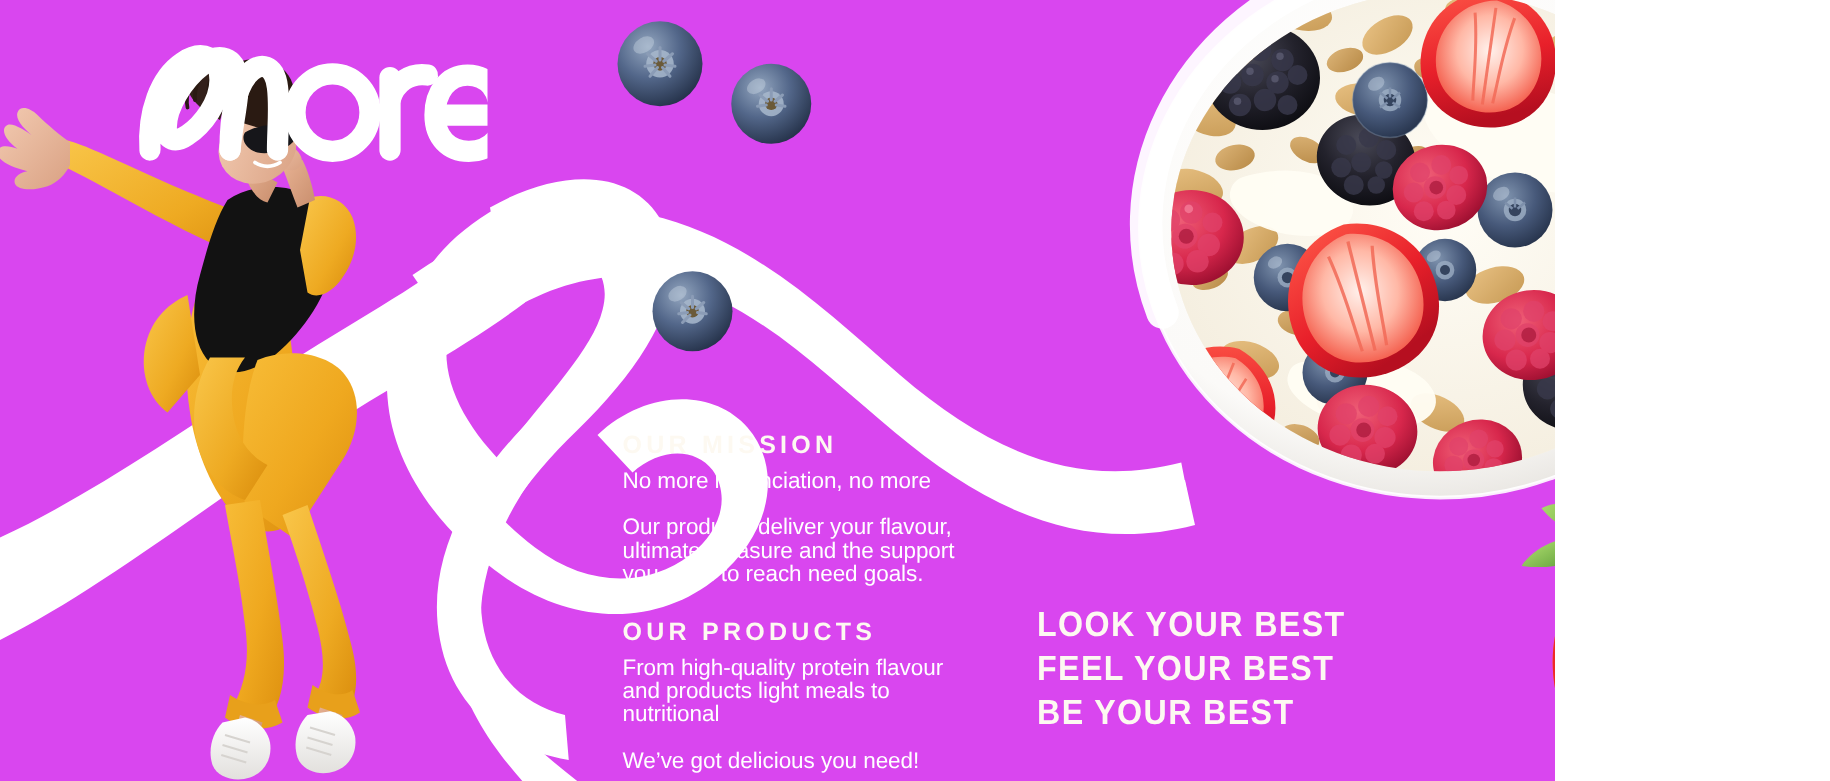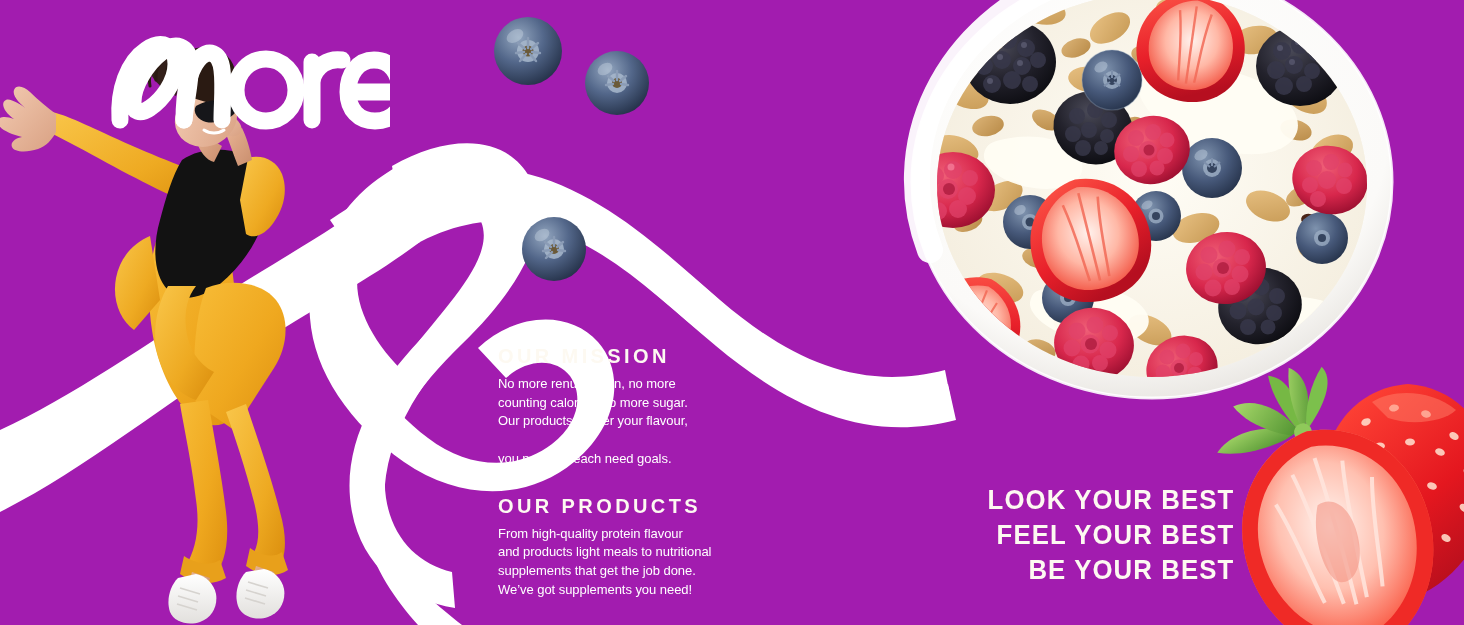--- a/index.html
+++ b/index.html
@@ -3,24 +3,24 @@
 <meta charset="utf-8">
 <title>more — brand banner</title>
 <style>
   html,body{margin:0;padding:0;}
   body{
     background:#ffffff;
     font-family:"Liberation Sans", sans-serif;
   }
   #banner{
     position:relative;
-    width:1464px;
+    width:1244px;
     height:625px;
     overflow:hidden;
-    background:#a21caf;
+    background:#d946ef;
   }
   .layer{position:absolute;top:0;left:0;width:1464px;height:625px;}
   svg.layer{display:block;}
 
   
   #logo{
     position:absolute;
     left:100px; top:28px;
     width:290px; height:110px;
     z-index:40;
@@ -37,33 +37,33 @@
   .sec-head{
     color:#fdf9f1;
     font-size:20px;
     font-weight:bold;
     letter-spacing:3.4px;
     line-height:1.1;
     margin:0 0 8px 0;
   }
   .sec-body{
     color:#ffffff;
-    font-size:13px;
+    font-size:18px;
     line-height:18.7px;
     margin:0;
     letter-spacing:-0.05px;
   }
   #sec-products{margin-top:26px;}
 
   
   #tagline{
     position:absolute;
     left:812px; top:482px;
     width:440px;
-    text-align:right;
+    text-align:left;
     z-index:45;
   }
   #tagline div{
     color:#fdf9f1;
     font-size:28px;
     font-weight:bold;
     letter-spacing:1.2px;
     line-height:35px;
     transform:scaleX(0.92);
     transform-origin:center;
@@ -872,34 +872,34 @@
                  C 285,93 293,89 298,82"></path>
       </g>
     </svg>
   </div>
 
   <div id="copy">
     <section>
       <h2 class="sec-head">OUR MISSION</h2>
       <p class="sec-body">
         <span>No more renunciation, no more</span><br>
-        <span>counting calories, no more sugar.</span><br>
+        <br>
         <span>Our products deliver your flavour,</span><br>
-        <br>
+        <span>ultimate pleasure and the support</span><br>
         <span>you need to reach need goals.</span>
       </p>
     </section>
 
     <section id="sec-products">
       <h2 class="sec-head">OUR PRODUCTS</h2>
       <p class="sec-body">
         <span>From high-quality protein flavour</span><br>
         <span>and products light meals to nutritional</span><br>
-        <span>supplements that get the job done.</span><br>
-        <span>We’ve got supplements you need!</span>
+        <br>
+        <span>We’ve got delicious you need!</span>
       </p>
     </section>
   </div>
 
   <div id="tagline">
     <div>LOOK YOUR BEST</div>
     <div>FEEL YOUR BEST</div>
     <div>BE YOUR BEST</div>
   </div>
 

